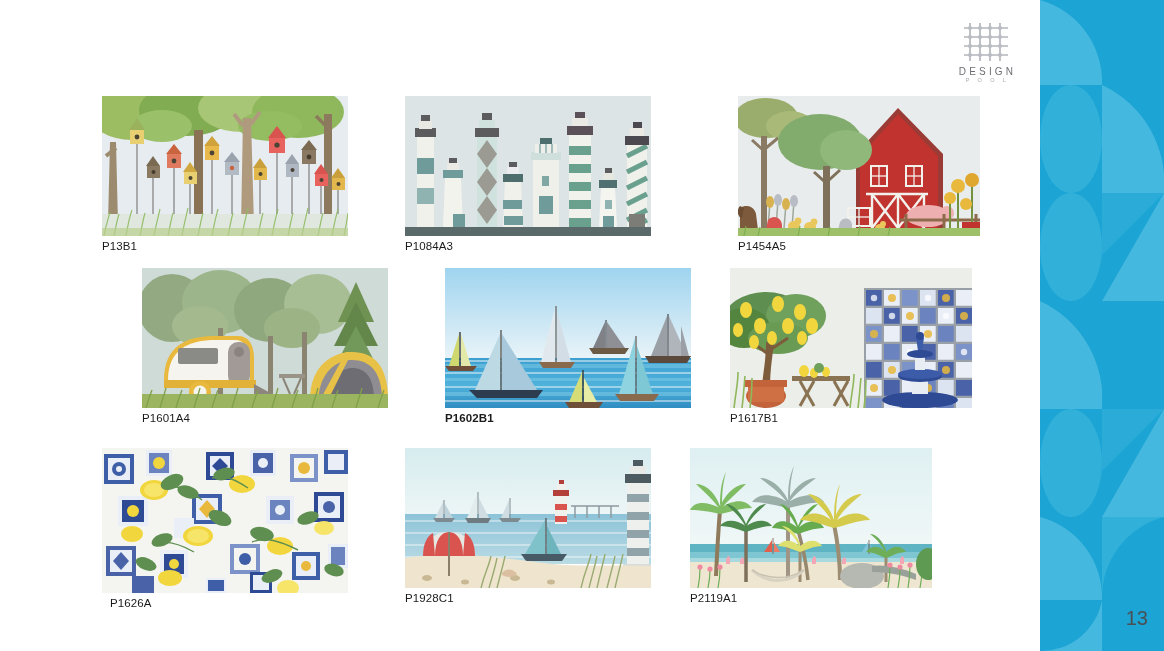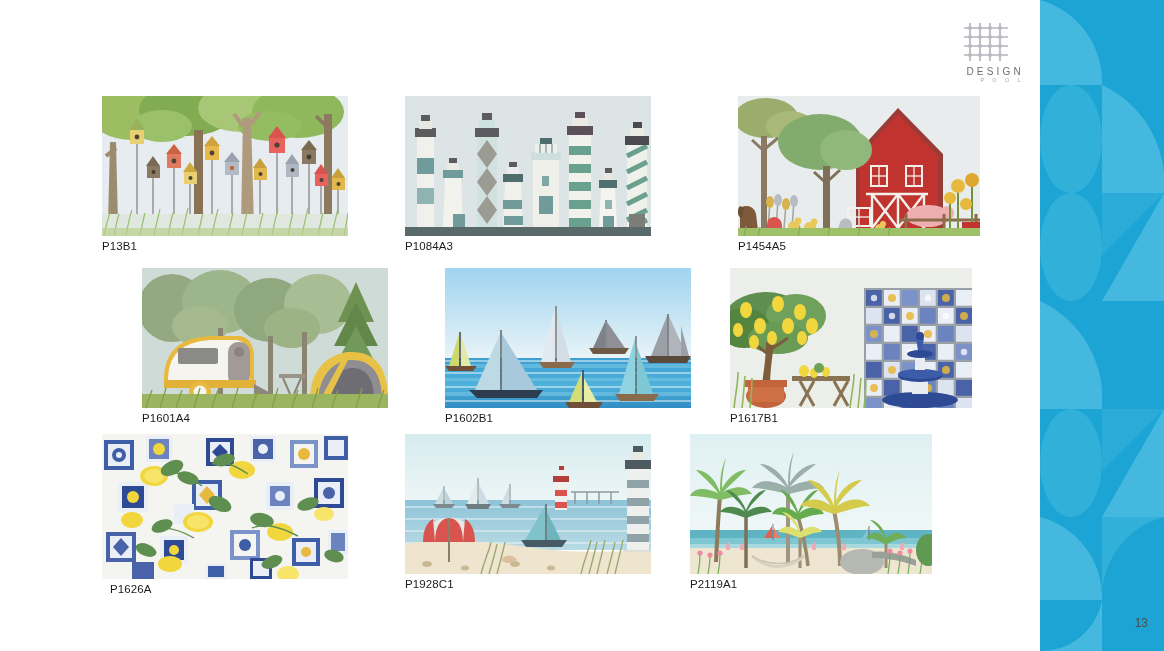--- a/index.html
+++ b/index.html
@@ -24,21 +24,21 @@
     color: #2aabdf;
     font-weight: 400;
     white-space: nowrap;
   }
 
   
   .logo {
     position: absolute;
     left: 948px; top: 22px;
     width: 76px; height: 62px;
-    text-align: right;
+    text-align: center;
   }
   .logo-grid {
     width: 46px; height: 40px;
     margin: 0 auto 4px auto;
     position: relative;
   }
   .logo-word {
     font-size: 10px;
     letter-spacing: 3.2px;
     color: #6d6f74;
@@ -56,21 +56,21 @@
   
   .band {
     position: absolute;
     right: 0; top: 0;
     width: 124px; height: 651px;
     overflow: hidden;
   }
   .page-number {
     position: absolute;
     right: 16px; bottom: 21px;
-    font-size: 12px;
+    font-size: 20px;
     color: #4a4f55;
     z-index: 5;
   }
 
   
   .grid {
     position: absolute;
     left: 102px; top: 96px;
     width: 832px;
   }
@@ -477,21 +477,21 @@
                 <path d="M90,140 L92,131" fill="none"></path>
               <path d="M120,140 L122,130" fill="none"></path>
                 <path d="M150,140 L152,131" fill="none"></path>
             </g>
           </svg>
         </div>
         <div class="code">P1454A5</div>
       </div>
     </div>
 
-    <div class="row" style="margin-bottom:8px;padding-left:40px;">
+    <div class="row" style="margin-bottom:22px;padding-left:40px;">
 
       <div class="cell" style="width:246px;margin-right:57px;">
         <div class="thumb">
           <svg width="246" height="140" viewBox="0 0 246 140" preserveAspectRatio="none">
             <rect width="246" height="140" fill="#cfdbd6"></rect>
 
             <ellipse cx="30" cy="40" rx="34" ry="34" fill="#93a982"></ellipse>
             <ellipse cx="78" cy="34" rx="38" ry="32" fill="#9db58a"></ellipse>
             <ellipse cx="128" cy="42" rx="36" ry="32" fill="#8fa87e"></ellipse>
             <ellipse cx="176" cy="36" rx="34" ry="30" fill="#a7bd93"></ellipse>
@@ -543,21 +543,21 @@
                 <path d="M170,140 C172,132 174,128 176,120" fill="none"></path>
               <path d="M190,140 C192,132 194,128 196,122" fill="none"></path>
                 <path d="M214,140 C216,132 218,128 220,120" fill="none"></path>
               <path d="M236,140 C238,132 240,128 242,122" fill="none"></path>
             </g>
           </svg>
         </div>
         <div class="code">P1601A4</div>
       </div>
 
-      <div class="cell" style="width:246px;margin-right:39px;">
+      <div class="cell" style="width:246px;margin-right:39px;font-weight:bold;">
         <div class="thumb">
           <svg width="246" height="140" viewBox="0 0 246 140" preserveAspectRatio="none">
             <defs>
               <linearGradient id="sky2" x1="0" y1="0" x2="0" y2="1">
                 <stop offset="0%" stop-color="#9fd4ef"></stop>
                   <stop offset="100%" stop-color="#eaf4f8"></stop>
               </linearGradient>
               <linearGradient id="sea2" x1="0" y1="0" x2="0" y2="1">
                 <stop offset="0%" stop-color="#3c9fd0"></stop>
                   <stop offset="55%" stop-color="#4fb2db"></stop>

